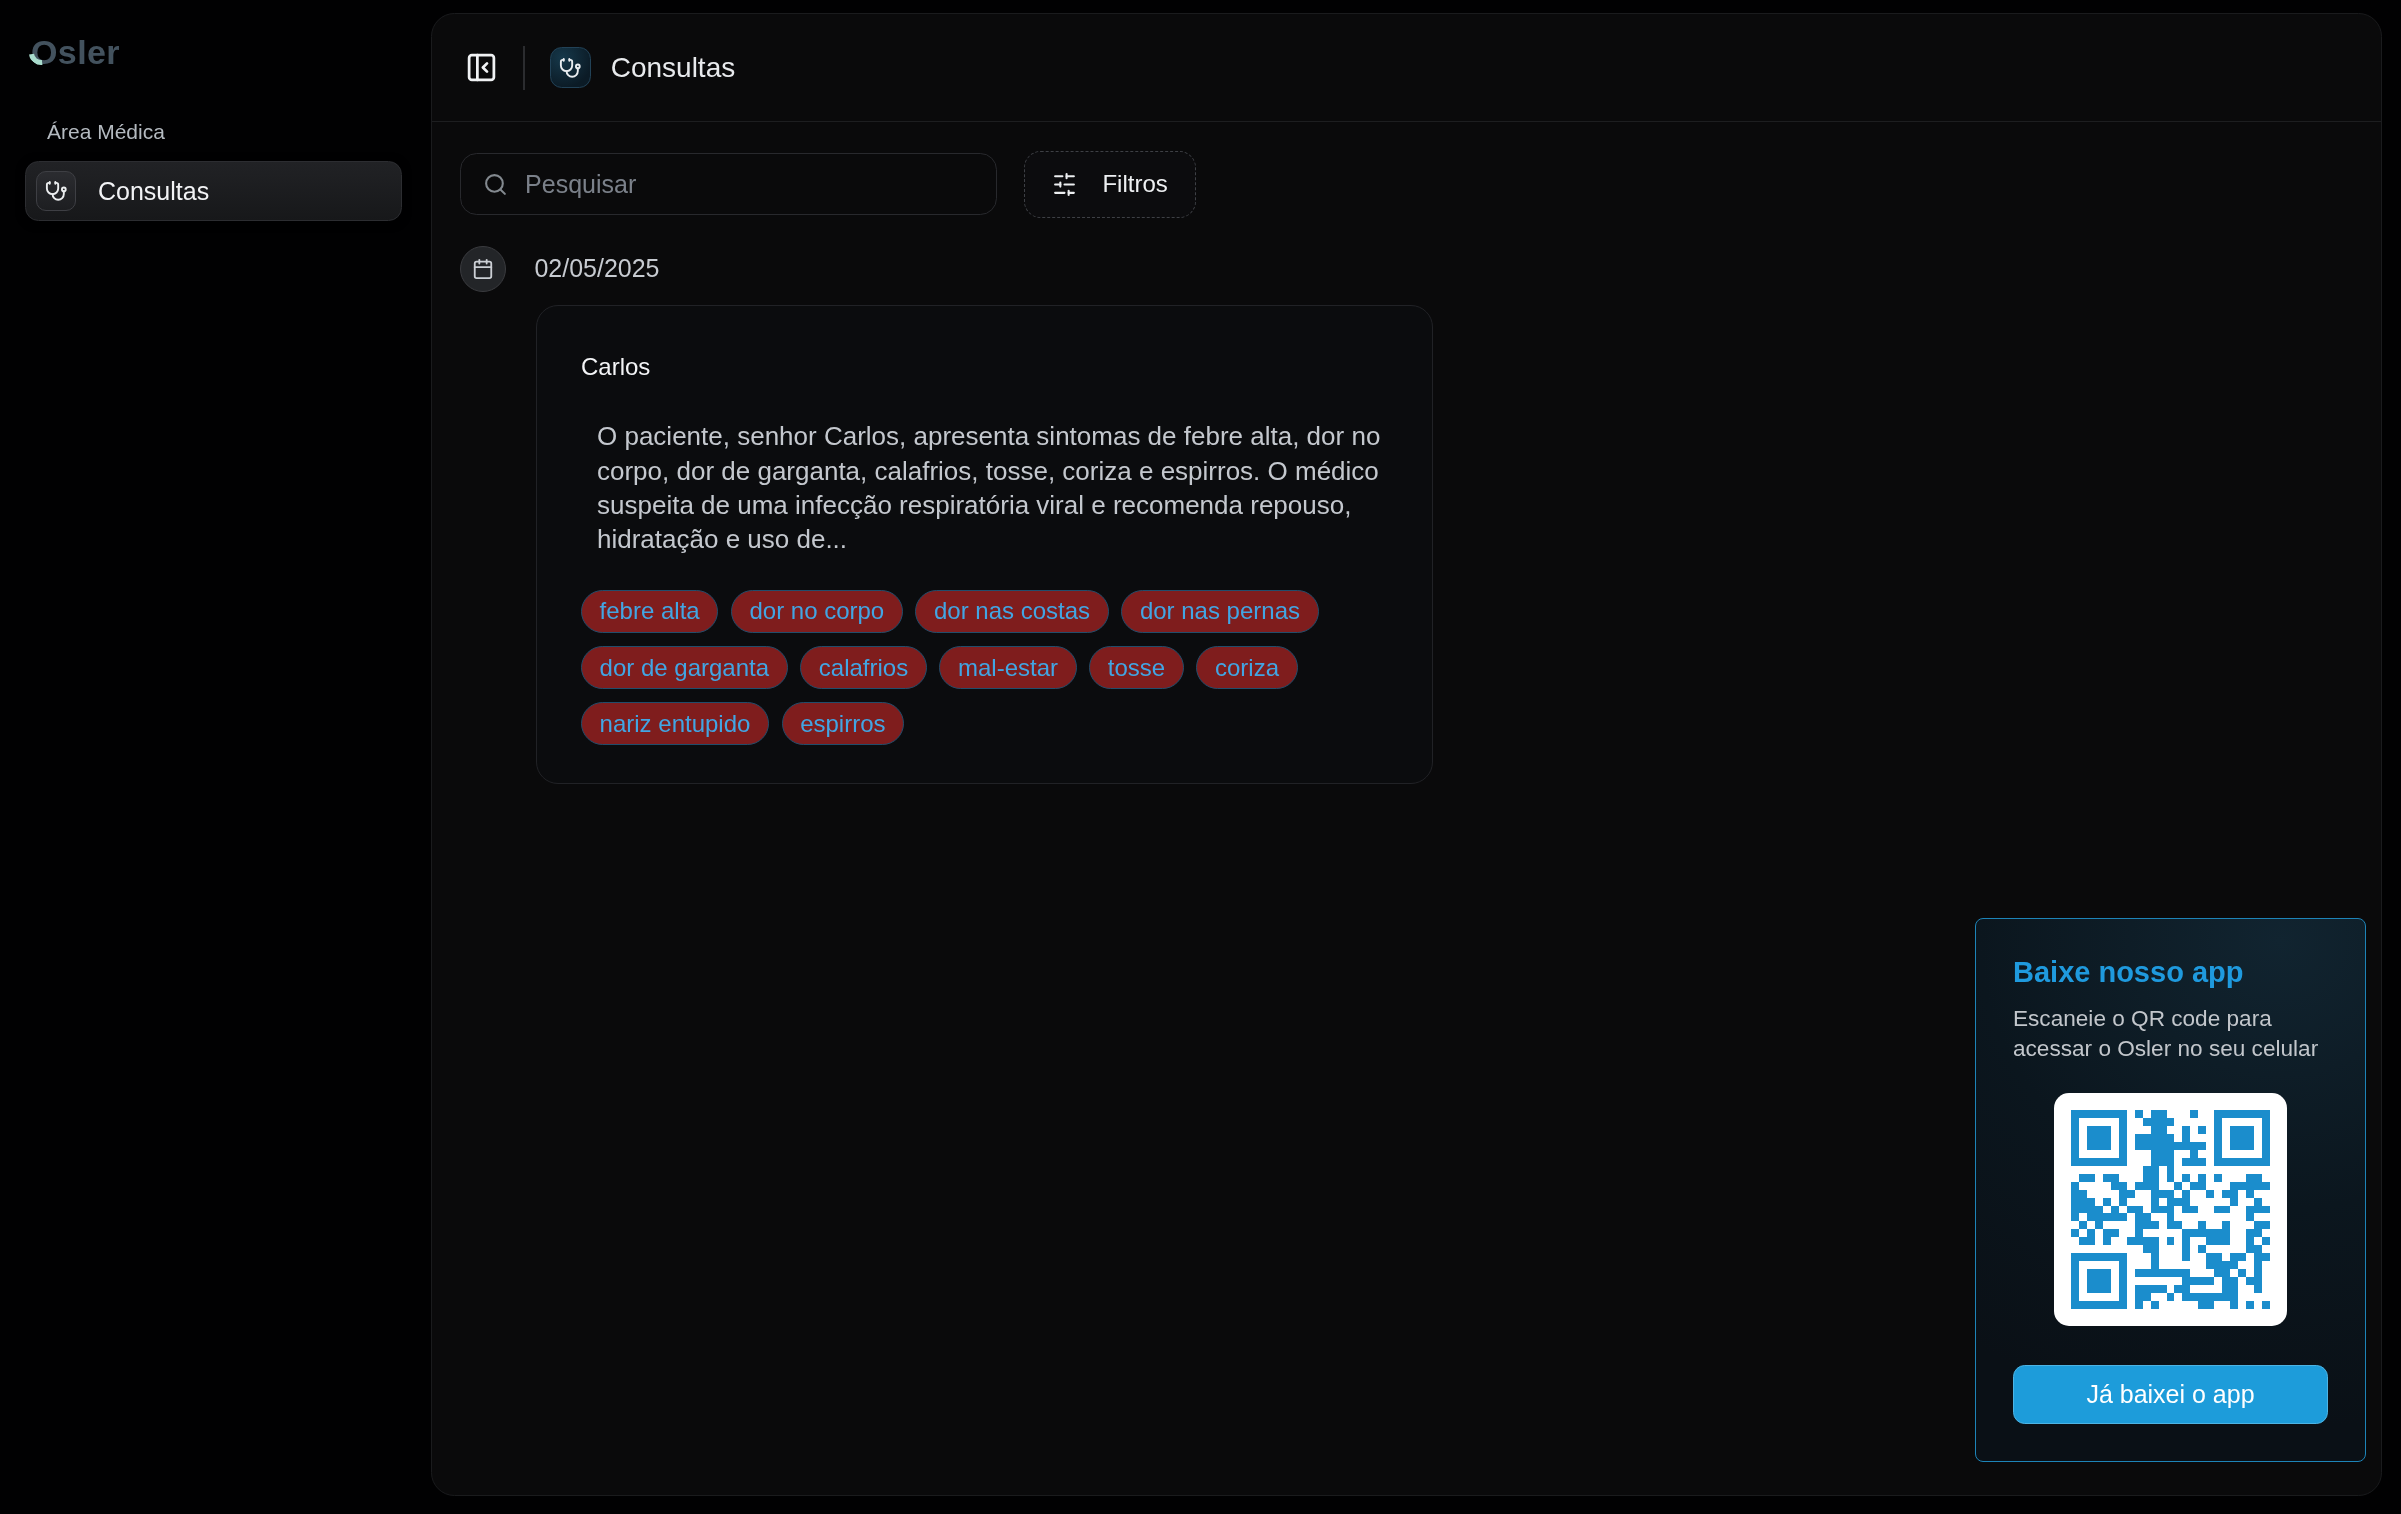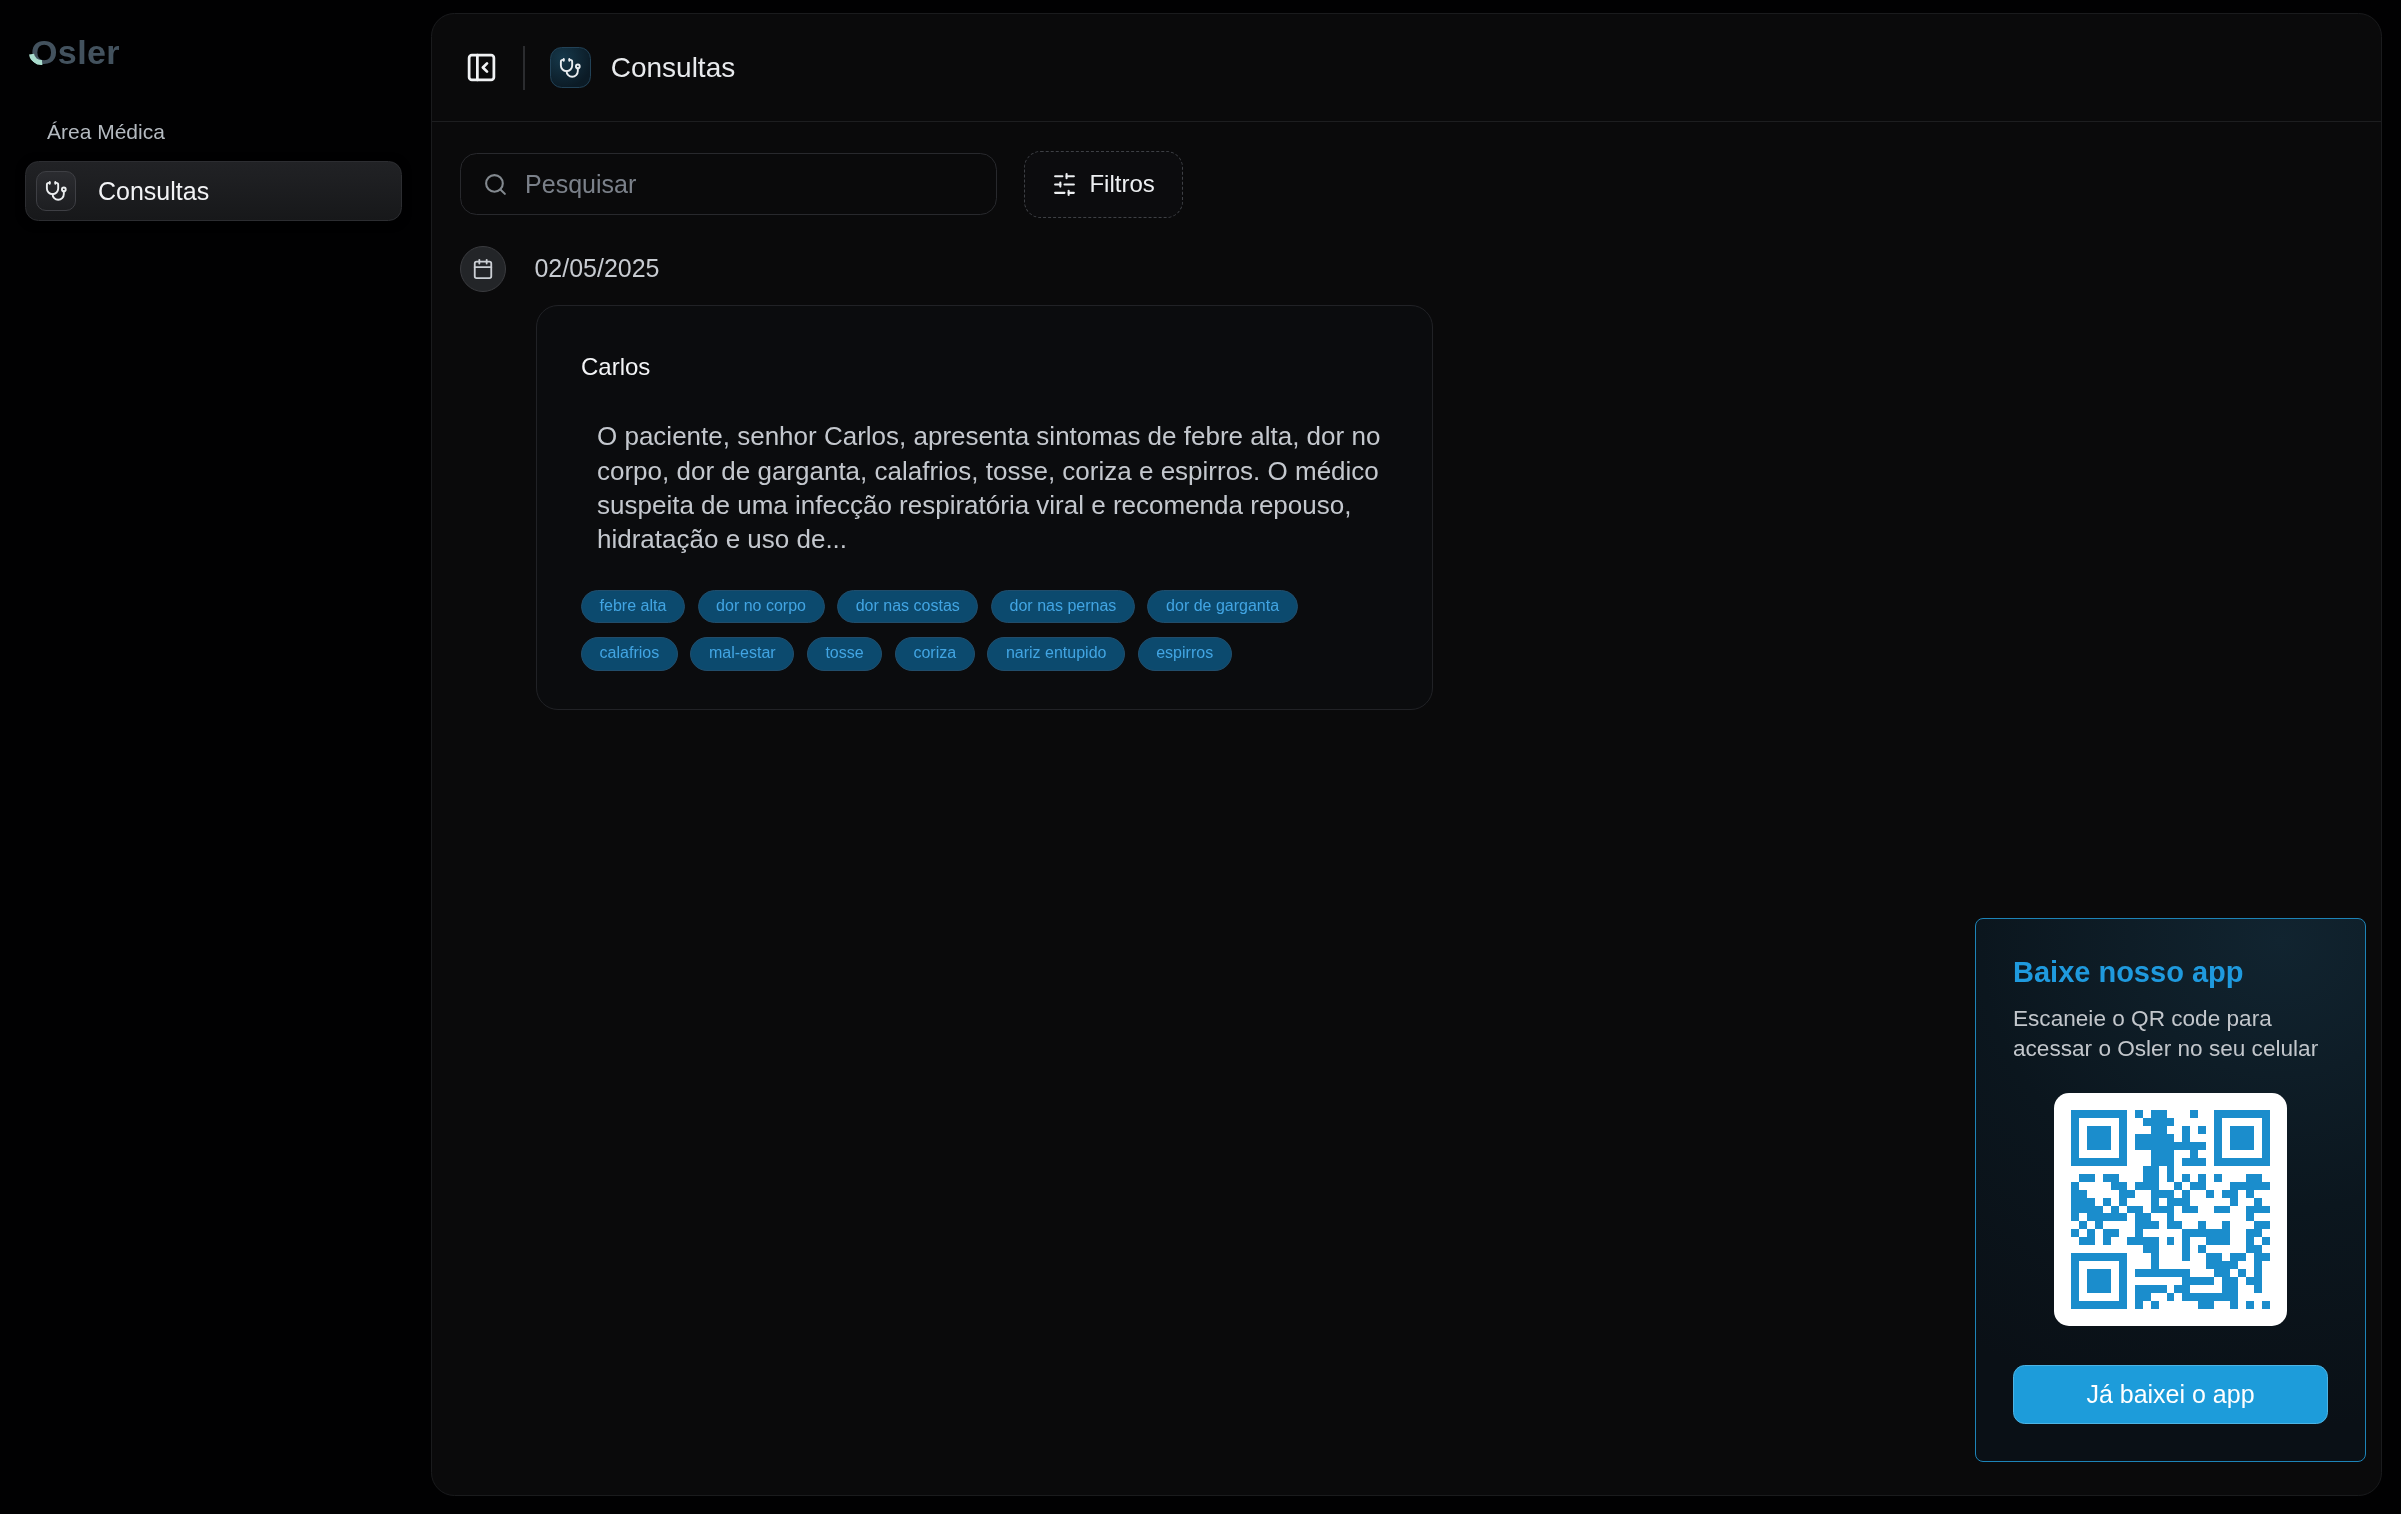--- a/index.html
+++ b/index.html
@@ -48,40 +48,40 @@
 
   .toolbar { display:flex; align-items:center; margin:28.4px 0 0 28.4px; }
   .search { width:537px; height:62px; border:1.7px solid #28292d; border-radius:16.7px;
             display:flex; align-items:center; padding:0 22px; gap:16.7px; background:#0a0a0b; }
   .search svg { width:25px; height:25px; color:#83898f; flex:0 0 auto; }
   .search input { flex:1; background:transparent; border:none; outline:none;
                   font-size:25px; color:#e8eaec; font-family:inherit; }
   .search input::placeholder { color:#7b818a; }
   .filters-btn { margin-left:27px; height:67px; border-radius:16.7px; cursor:pointer;
                  border:1.7px dashed #3e4045; background:#0c0c0e; color:#eceef0;
-                 display:flex; align-items:center; gap:12px; padding:0 27px;
+                 display:flex; align-items:center; gap:25px; padding:0 27px;
                  font-family:inherit; }
   .filters-btn svg { width:25px; height:25px; }
   .filters-btn .flabel2 { font-size:24px; color:#eef0f2; }
 
   .date-row { display:flex; align-items:center; margin:28px 0 0 28.4px; gap:28px; }
   .date-badge { width:46px; height:46px; border-radius:50%; display:flex; align-items:center;
                 justify-content:center; color:#ccd0d5; background:#232528;
                 border:0.8px solid #3a3b3f; }
   .date-badge svg { width:22px; height:22px; }
   .date-text { font-size:25px; color:#c7cbd1; }
 
   .consult-card { position:absolute; left:104px; top:291px; width:897px; min-height:380px;
                   border:0.8px solid #212226; border-radius:22px; background:#0b0c0e;
                   padding:47px 44px 38px 44px; cursor:pointer; }
   .patient-name { font-size:24px; font-weight:500; color:#f4f5f7; }
   .summary { margin-top:38px; font-size:26px; line-height:1.32; color:#c4c8ce;
              max-width:837px;margin-left:16px; }
   .tags { margin-top:33px; display:flex; flex-wrap:wrap; gap:13.4px 12.6px; max-width:820px; }
-  .tag { font-size:16px; color:var(--tag-text,#42a5e3); background:#0c4a6e;
+  .tag { font-size:24px; color:var(--tag-text,#42a5e3); background:#7f1d1d;
          border:0.8px solid #214d6b; border-radius:836px; padding:6.7px 17.6px;
          line-height:1.15; white-space:nowrap; }
 
   
   .promo { position:absolute; right:15px; bottom:33px; width:391px; height:544px;
            border:1.7px solid #1d84b8; border-radius:8px; padding:37px;
            background:radial-gradient(140% 90% at 78% 4%, #112430 0%, #0b161e 55%, #0a1016 100%); }
   .promo-title { font-size:29px; font-weight:700; color:var(--accent,#1f9ade); }
   .promo-sub { margin-top:15px; font-size:22.6px; line-height:1.3; color:#c2c6cb; }
   .qr-box { margin:30px auto 0 auto; width:233px; height:233px; background:#ffffff;

